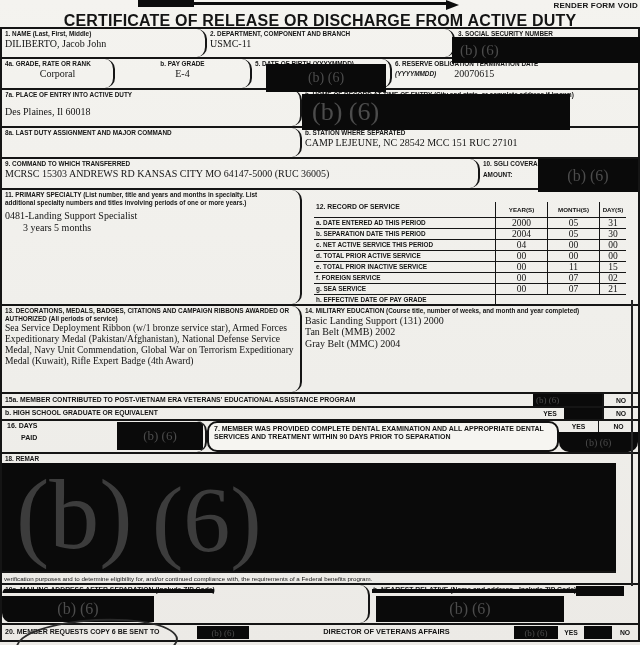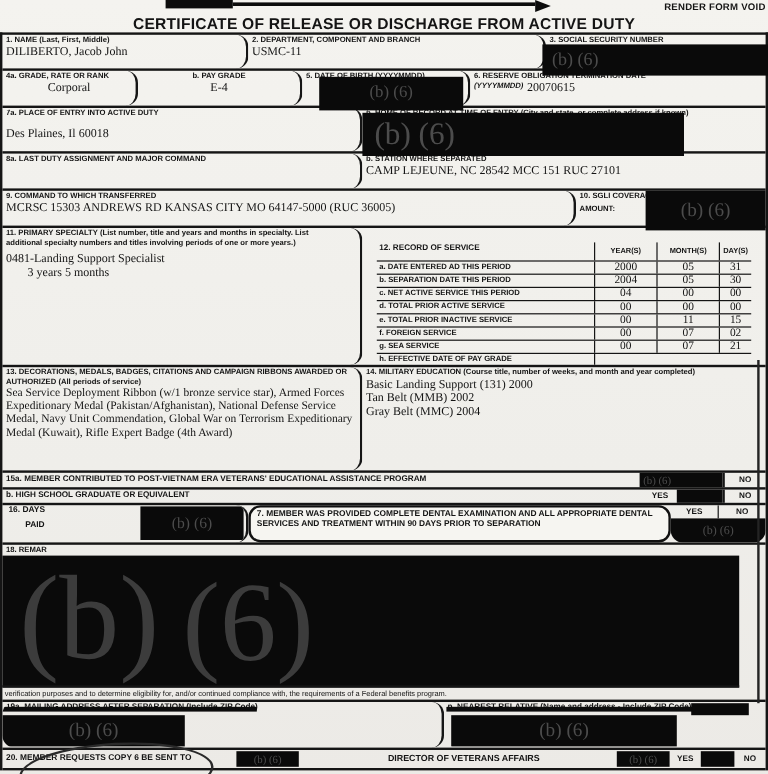--- a/index.html
+++ b/index.html
@@ -5,21 +5,21 @@
   html,body{margin:0;padding:0;background:#d8d6d2;}
   .page{position:relative;width:640px;height:645px;background:linear-gradient(180deg,#f4f3ef 0%,#efeeea 60%,#eceae6 100%);
         overflow:hidden;font-family:"Liberation Sans",sans-serif;color:#141414;}
   
   .topstrip{position:relative;height:10px;}
   .tbar1{position:absolute;left:138px;top:0;width:56px;height:7px;background:#0c0c0c;}
   .tline{position:absolute;left:194px;top:2px;width:252px;height:3px;background:#0c0c0c;}
   .tarrow{position:absolute;left:446px;top:0;width:0;height:0;border-left:13px solid #0c0c0c;border-top:5px solid transparent;border-bottom:5px solid transparent;}
   .tnote{position:absolute;right:2px;top:1px;font-weight:bold;font-size:8px;letter-spacing:.2px;}
   
-  .titlerow{height:17px;text-align:center;font-weight:bold;font-size:13px;letter-spacing:.2px;padding-top:2px;box-sizing:border-box;}
+  .titlerow{height:17px;text-align:center;font-weight:bold;font-size:16px;letter-spacing:.2px;padding-top:2px;box-sizing:border-box;}
   
   .form{border:2px solid #151515;border-bottom:none;}
   .row{display:flex;border-bottom:2px solid #151515;box-sizing:border-box;}
   .cell{position:relative;border-right:2px solid #151515;padding:1px 3px;box-sizing:border-box;overflow:hidden;border-radius:10px;}
   .cell.last{border-right:none;flex:1;}
   .lbl{font-weight:bold;font-size:6.4px;line-height:1.2;}
   .lbl.nw{white-space:nowrap;}
   .val{font-family:"Liberation Serif",serif;font-size:10px;line-height:1.15;}
   .val.ctr{text-align:center;}
   .redact{background:#0a0a0a;color:#4c4c4c;font-family:"Liberation Serif",serif;
@@ -84,21 +84,21 @@
       </div>
       <div class="cell" style="width:137px;">
         <div class="lbl nw" style="text-align:center;">b. PAY GRADE</div>
         <div class="val ctr">E-4</div>
       </div>
       <div class="cell" style="width:140px;">
         <div class="lbl nw">5. DATE OF BIRTH (YYYYMMDD)</div>
       </div>
       <div class="cell last">
         <div class="lbl nw">6. RESERVE OBLIGATION TERMINATION DATE</div>
-        <div style="display:flex;gap:3px;align-items:flex-start;">
+        <div style="display:flex;gap:18px;align-items:center;">
           <span class="lbl" style="font-style:italic;">(YYYYMMDD)</span>
           <span class="val">20070615</span>
         </div>
       </div>
     </div>
 
     <div class="row" style="height:38px;">
       <div class="cell" style="width:300px;">
         <div class="lbl nw">7a. PLACE OF ENTRY INTO ACTIVE DUTY</div>
         <div class="val" style="margin-top:7px;">Des Plaines, Il 60018</div>

